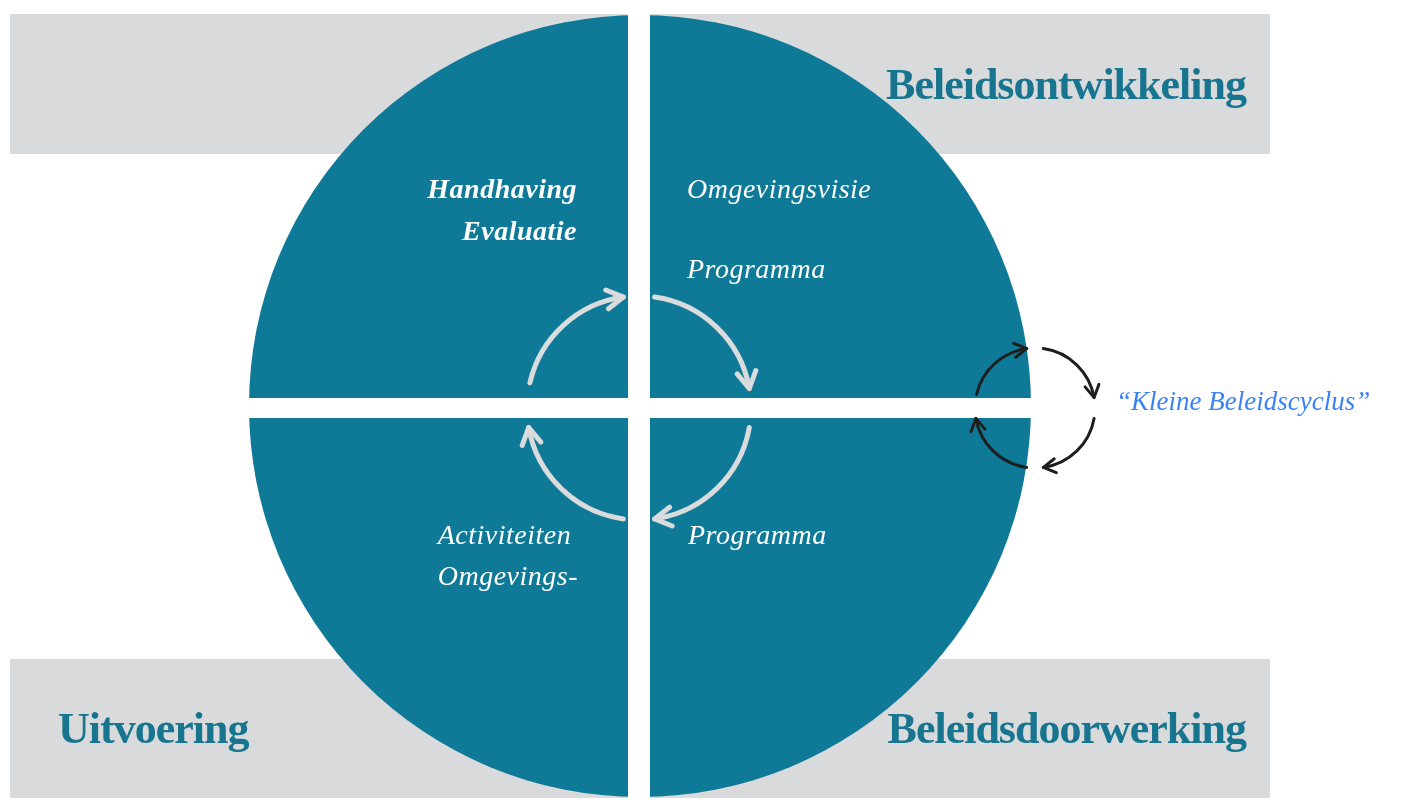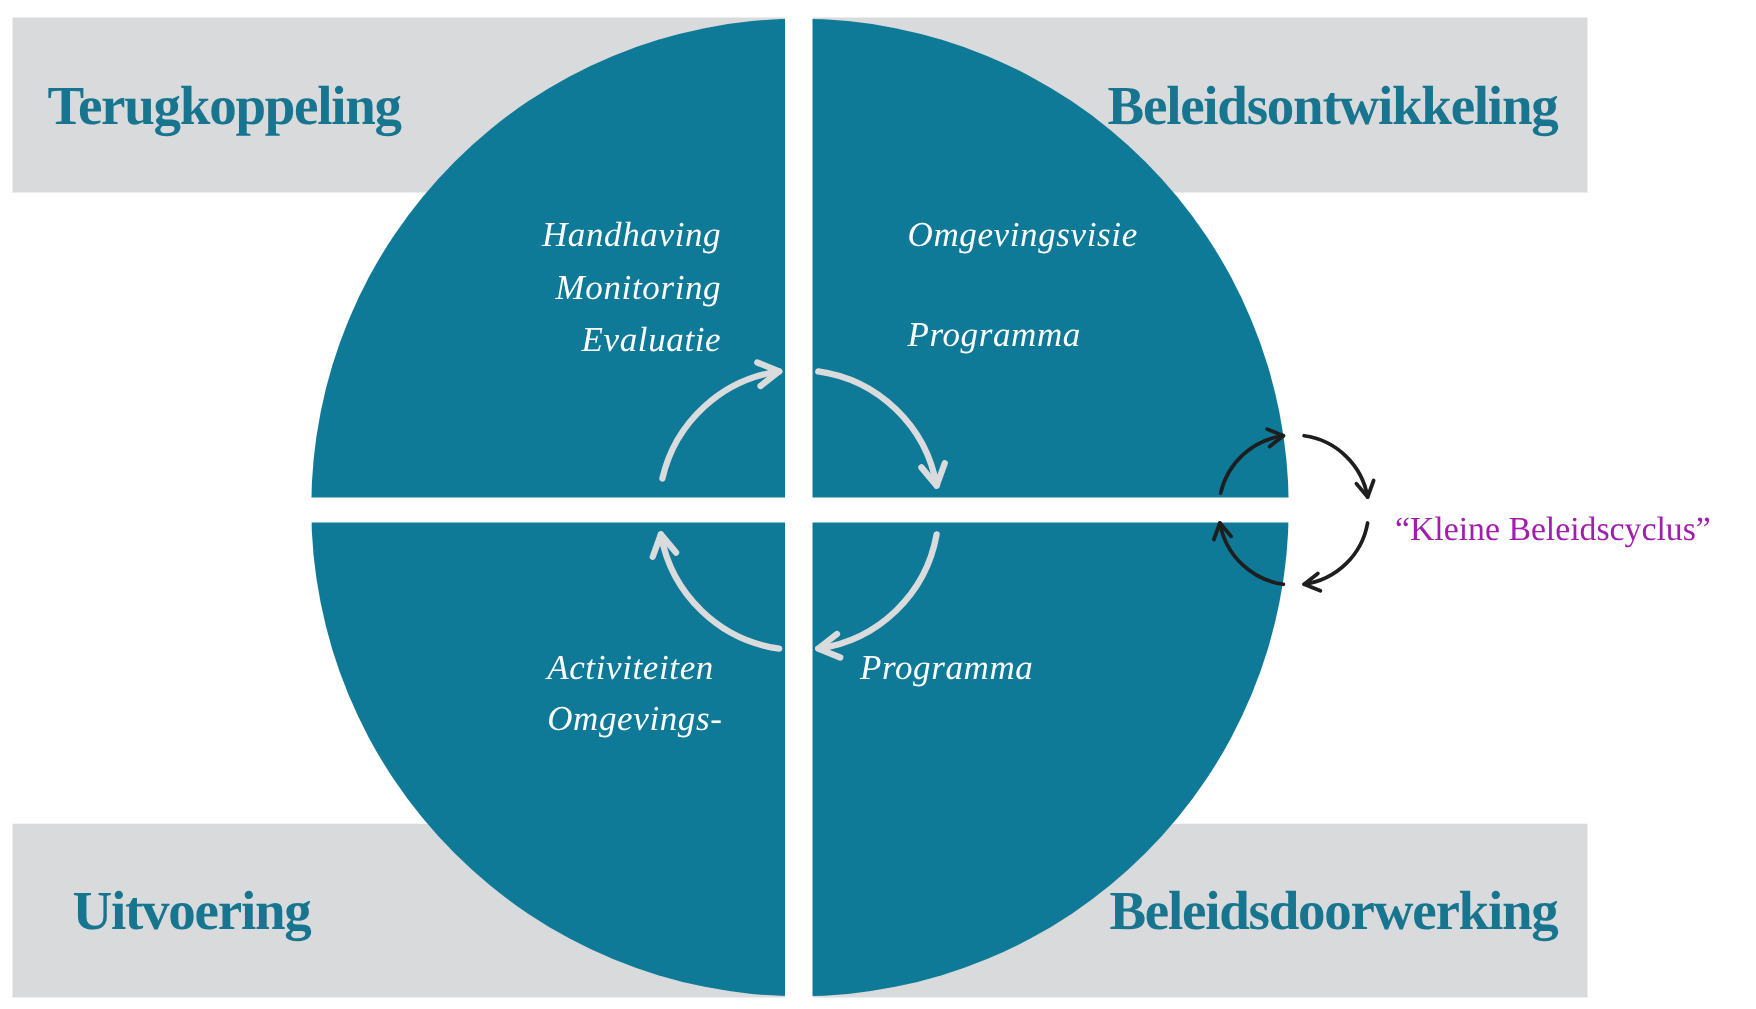--- a/index.html
+++ b/index.html
@@ -18,29 +18,29 @@
   }
   #lbl-tl { left:10px;  top:14px;  width:618px; height:140px; padding-left:28px; }
   #lbl-tr { left:650px; top:14px;  width:620px; height:140px; justify-content:flex-end; padding-right:24px; }
   #lbl-bl { left:10px;  top:659px; width:618px; height:139px; }
   #lbl-br { left:650px; top:659px; width:620px; height:139px; justify-content:flex-end; padding-right:24px; }
 
   .items {
     position:absolute; color:#ffffff; font-style:italic;
     font-size:28px; line-height:42px; letter-spacing:0.5px; white-space:nowrap;
   }
-  #items-tl { right:828px; top:168px; text-align:right; }
-  #items-tr { left:726px;  top:168px;font-family:Liberation Serif, serif; }
+  #items-tl { right:828px; top:168px; text-align:right;font-weight:bold; }
+  #items-tr { left:687px;  top:168px;font-family:Liberation Serif, serif; }
   #items-bl { right:827px; top:514px; line-height:41px; text-align:left; }
   #items-br { left:688px;  top:514px; }
   .gap-after { margin-bottom:38px; }
 
   #annotation {
-    position:absolute; left:1116px; top:408px;
-    font-size:27px; color:#a21caf; white-space:nowrap;
+    position:absolute; left:1116px; top:386px;
+    font-style:italic; font-size:27px; color:#3b82f6; white-space:nowrap;
   }
 </style>
 </head>
 <body>
 
 <div class="stage">
 
   <svg width="1405" height="807" viewBox="0 0 1405 807">
 
     <g>
@@ -71,28 +71,26 @@
       <polyline points="1015.7,357.2 1026.7,348.6 1013.7,343.3"></polyline>
       <path d="M 1043.3 348.6 A 60 60 0 0 1 1094.1 397.6"></path>
       <polyline points="1085.1,386.9 1094.1,397.6 1098.9,384.4"></polyline>
       <path d="M 1094.1 418.4 A 60 60 0 0 1 1043.3 467.4"></path>
       <polyline points="1054.3,458.8 1043.3,467.4 1056.3,472.6"></polyline>
       <path d="M 1026.7 467.4 A 60 60 0 0 1 975.9 418.4"></path>
       <polyline points="984.9,429.1 975.9,418.4 971.1,431.6"></polyline>
     </g>
   </svg>
 
-  <div class="panel-label" id="lbl-tl">Terugkoppeling</div>
   <div class="panel-label" id="lbl-tr">Beleidsontwikkeling</div>
   <div class="panel-label" id="lbl-bl">Uitvoering</div>
   <div class="panel-label" id="lbl-br">Beleidsdoorwerking</div>
 
   <div class="items" id="items-tl">
     <div>Handhaving</div>
-    <div>Monitoring</div>
     <div>Evaluatie</div>
   </div>
 
   <div class="items" id="items-tr">
     <div class="gap-after">Omgevingsvisie</div>
     <div>Programma</div>
   </div>
 
   <div class="items" id="items-bl">
     <div>Activiteiten</div>

